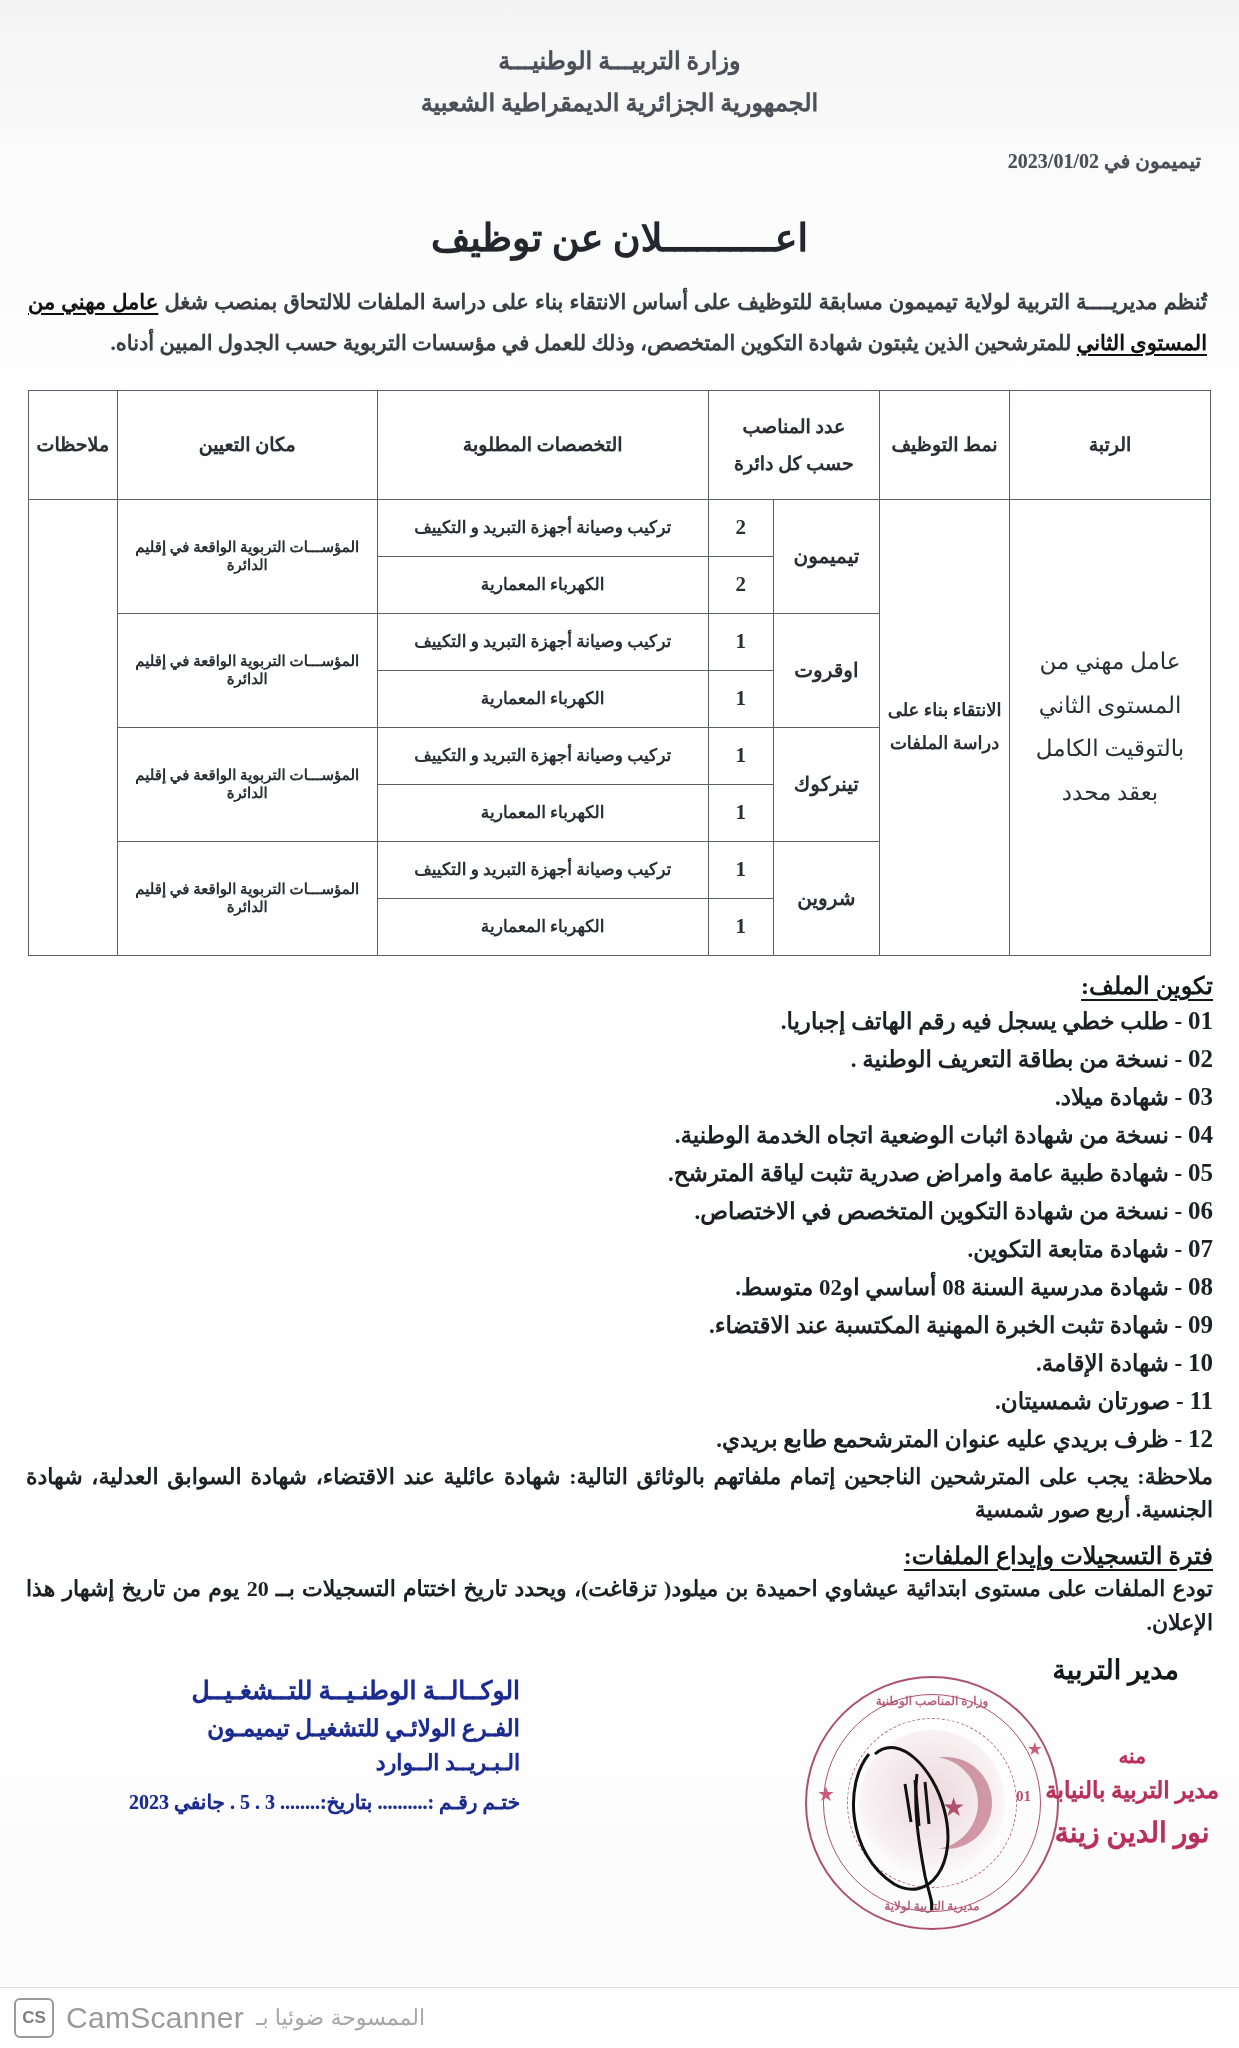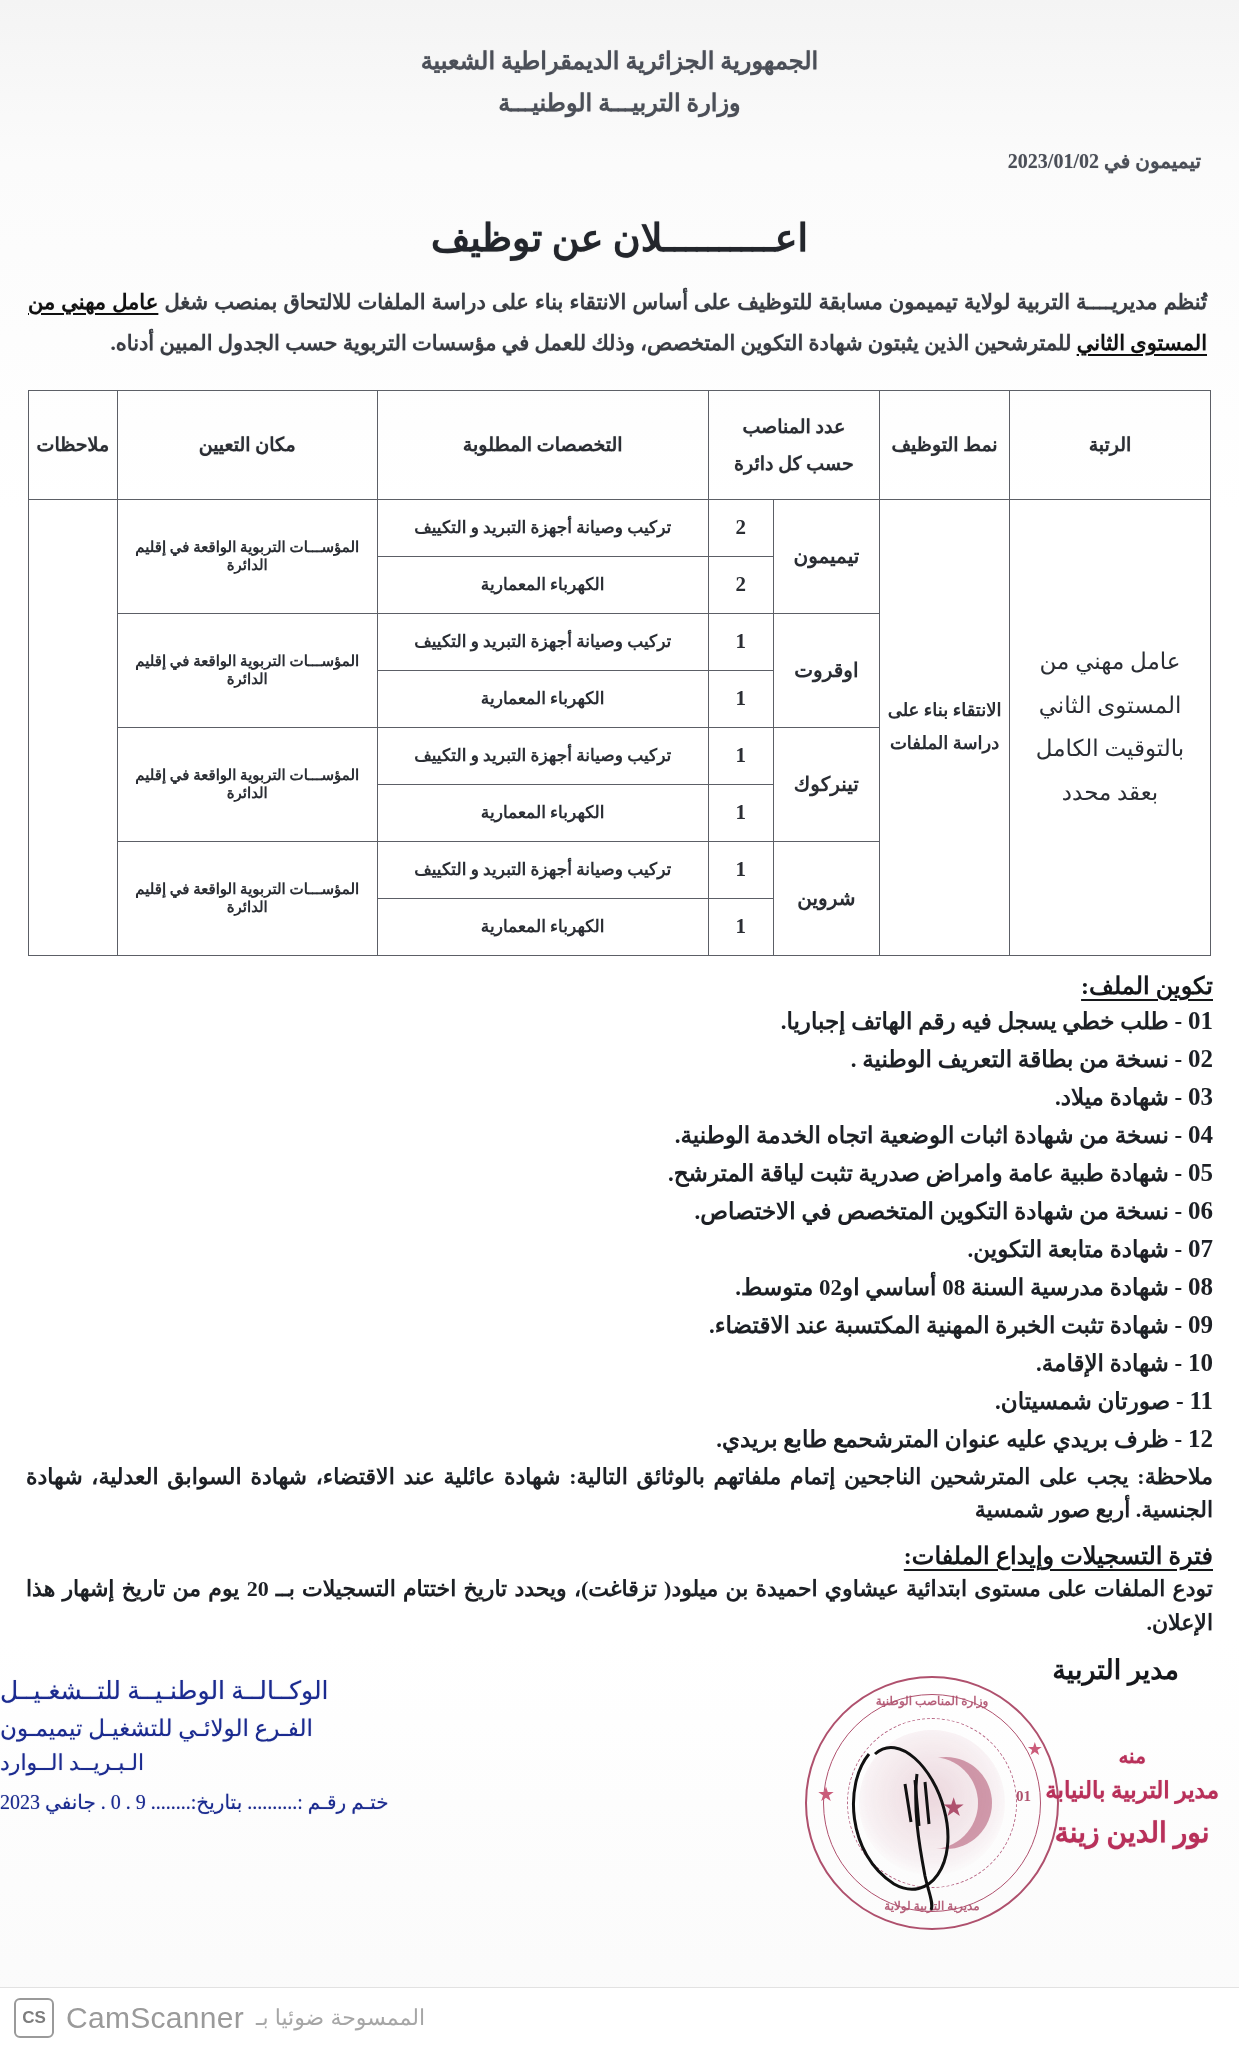--- a/index.html
+++ b/index.html
@@ -157,21 +157,21 @@
   .seal-star-r{position:absolute;right:14px;top:60px;color:#c0395e;font-size:18px;}
   .seal-num{position:absolute;right:26px;top:110px;color:#9e2b4e;font-size:15px;font-weight:700;}
   .scribble{
     position:absolute;right:250px;top:70px;width:150px;height:200px;
     pointer-events:none;
   }
   
   .blue-stamp{
     position:absolute;left:0;right:auto;
     top:28px;width:520px;
-    text-align:left;color:#1a2a8f;font-weight:400;
+    text-align:right;color:#1a2a8f;font-weight:700;
     line-height:1.55;
     text-shadow:0 0 1px rgba(26,42,143,.45);
   }
   .blue-stamp .b1{font-size:25px;letter-spacing:1px;}
   .blue-stamp .b2{font-size:23px;letter-spacing:.5px;}
   .blue-stamp .b3{font-size:22px;letter-spacing:3px;}
   .blue-stamp .b4{font-size:20px;margin-top:6px;}
   
   .footer{
     position:absolute;left:0;right:0;bottom:0;height:60px;
@@ -190,22 +190,22 @@
   .cs-ar{
     font-family:"Liberation Sans",sans-serif;font-size:22px;color:#a6a6a6;direction:rtl;
   }
 </style>
 </head>
 <body>
 
 <div class="page">
 
   <div class="doc-header">
+    <div class="line">وزارة التربيـــة الوطنيـــة</div>
     <div class="line">الجمهورية الجزائرية الديمقراطية الشعبية</div>
-    <div class="line">وزارة التربيـــة الوطنيـــة</div>
   </div>
 
   <div class="meta-row">
     <div class="meta-left">
       <div class="l">تيميمون في 2023/01/02</div>
     </div>
   </div>
 
   <div class="title-wrap">
     <div class="ad-title">اعــــــــــلان عن توظيف</div>
@@ -342,21 +342,21 @@
     <div class="red-sign">
       <div class="r1">منه</div>
       <div class="r2">مدير التربية بالنيابة</div>
       <div class="r3">نور الدين زينة</div>
     </div>
 
     <div class="blue-stamp">
       <div class="b1">الوكــالــة الوطنـيــة للتــشغـيــل</div>
       <div class="b2">الفـرع الولائـي للتشغيـل تيميمـون</div>
       <div class="b3">الـبـريــد الــوارد</div>
-      <div class="b4">ختـم رقـم :.......... بتاريخ:........ 9 . 0 . جانفي 2023</div>
+      <div class="b4">ختـم رقـم :.......... بتاريخ:........ 3 . 5 . جانفي 2023</div>
     </div>
   </div>
 
   <div class="footer">
     <div class="cs-badge">CS</div>
     <div class="cs-name">CamScanner</div>
     <div class="cs-ar">الممسوحة ضوئيا بـ</div>
   </div>
 
 </div>

